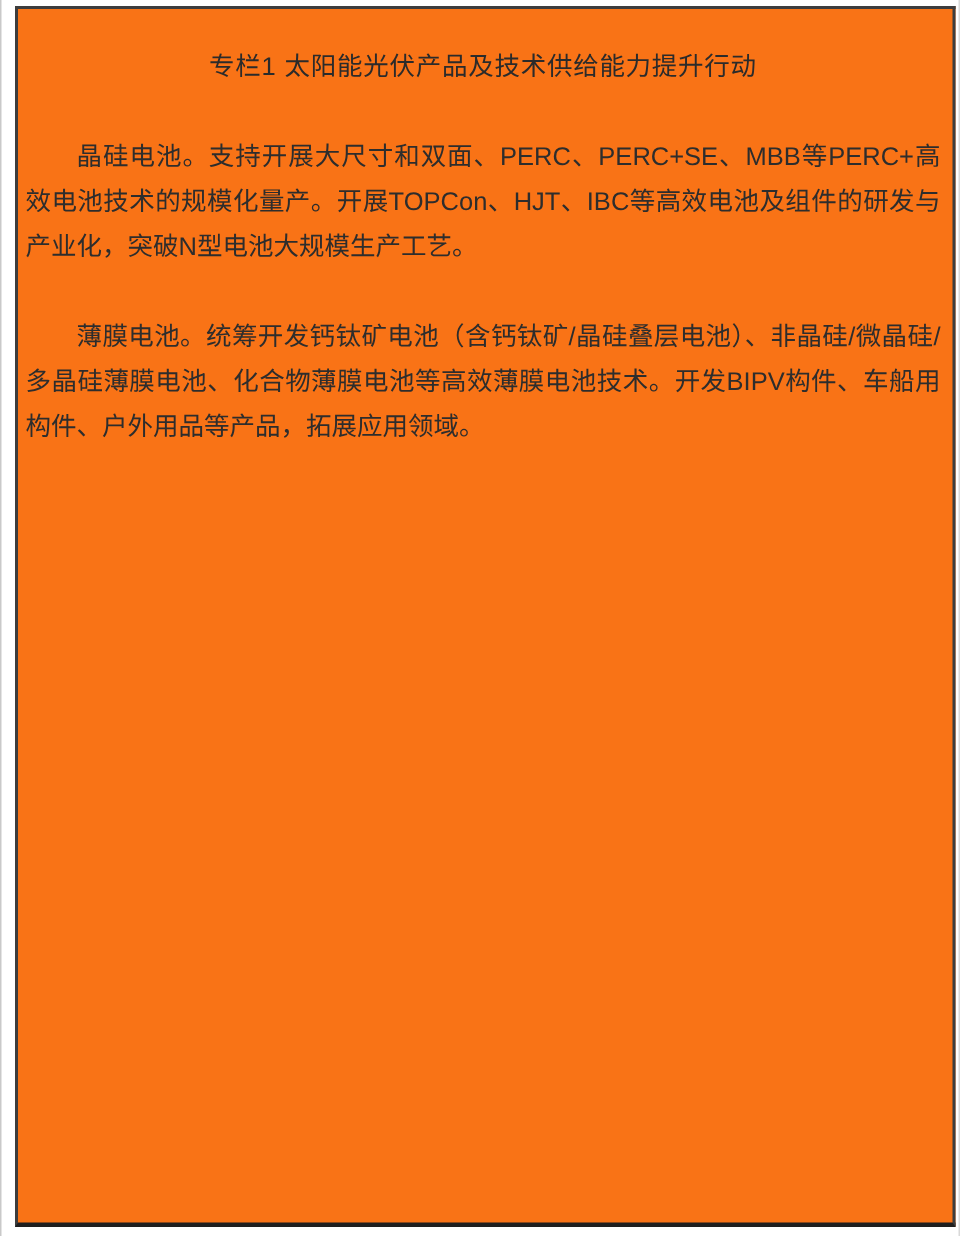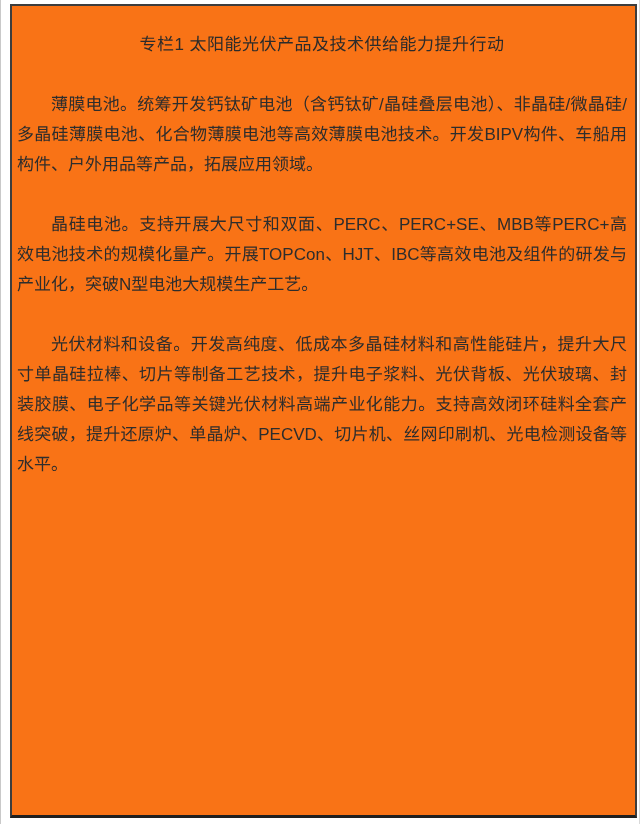--- a/index.html
+++ b/index.html
@@ -48,17 +48,16 @@
     color: #2d2d2d;
     word-break: break-all;
   }
 </style>
 </head>
 <body>
 
 <div class="page">
   <div class="column-box">
     <h1 class="column-title">专栏1 太阳能光伏产品及技术供给能力提升行动</h1>
+    <p>晶硅电池。支持开展大尺寸和双面、PERC、PERC+SE、MBB等PERC+高效电池技术的规模化量产。开展TOPCon、HJT、IBC等高效电池及组件的研发与产业化，突破N型电池大规模生产工艺。</p>
     <p>薄膜电池。统筹开发钙钛矿电池（含钙钛矿/晶硅叠层电池）、非晶硅/微晶硅/多晶硅薄膜电池、化合物薄膜电池等高效薄膜电池技术。开发BIPV构件、车船用构件、户外用品等产品，拓展应用领域。</p>
-    <p>晶硅电池。支持开展大尺寸和双面、PERC、PERC+SE、MBB等PERC+高效电池技术的规模化量产。开展TOPCon、HJT、IBC等高效电池及组件的研发与产业化，突破N型电池大规模生产工艺。</p>
-    <p>光伏材料和设备。开发高纯度、低成本多晶硅材料和高性能硅片，提升大尺寸单晶硅拉棒、切片等制备工艺技术，提升电子浆料、光伏背板、光伏玻璃、封装胶膜、电子化学品等关键光伏材料高端产业化能力。支持高效闭环硅料全套产线突破，提升还原炉、单晶炉、PECVD、切片机、丝网印刷机、光电检测设备等水平。</p>
   </div>
 </div>
 
 </body></html>

